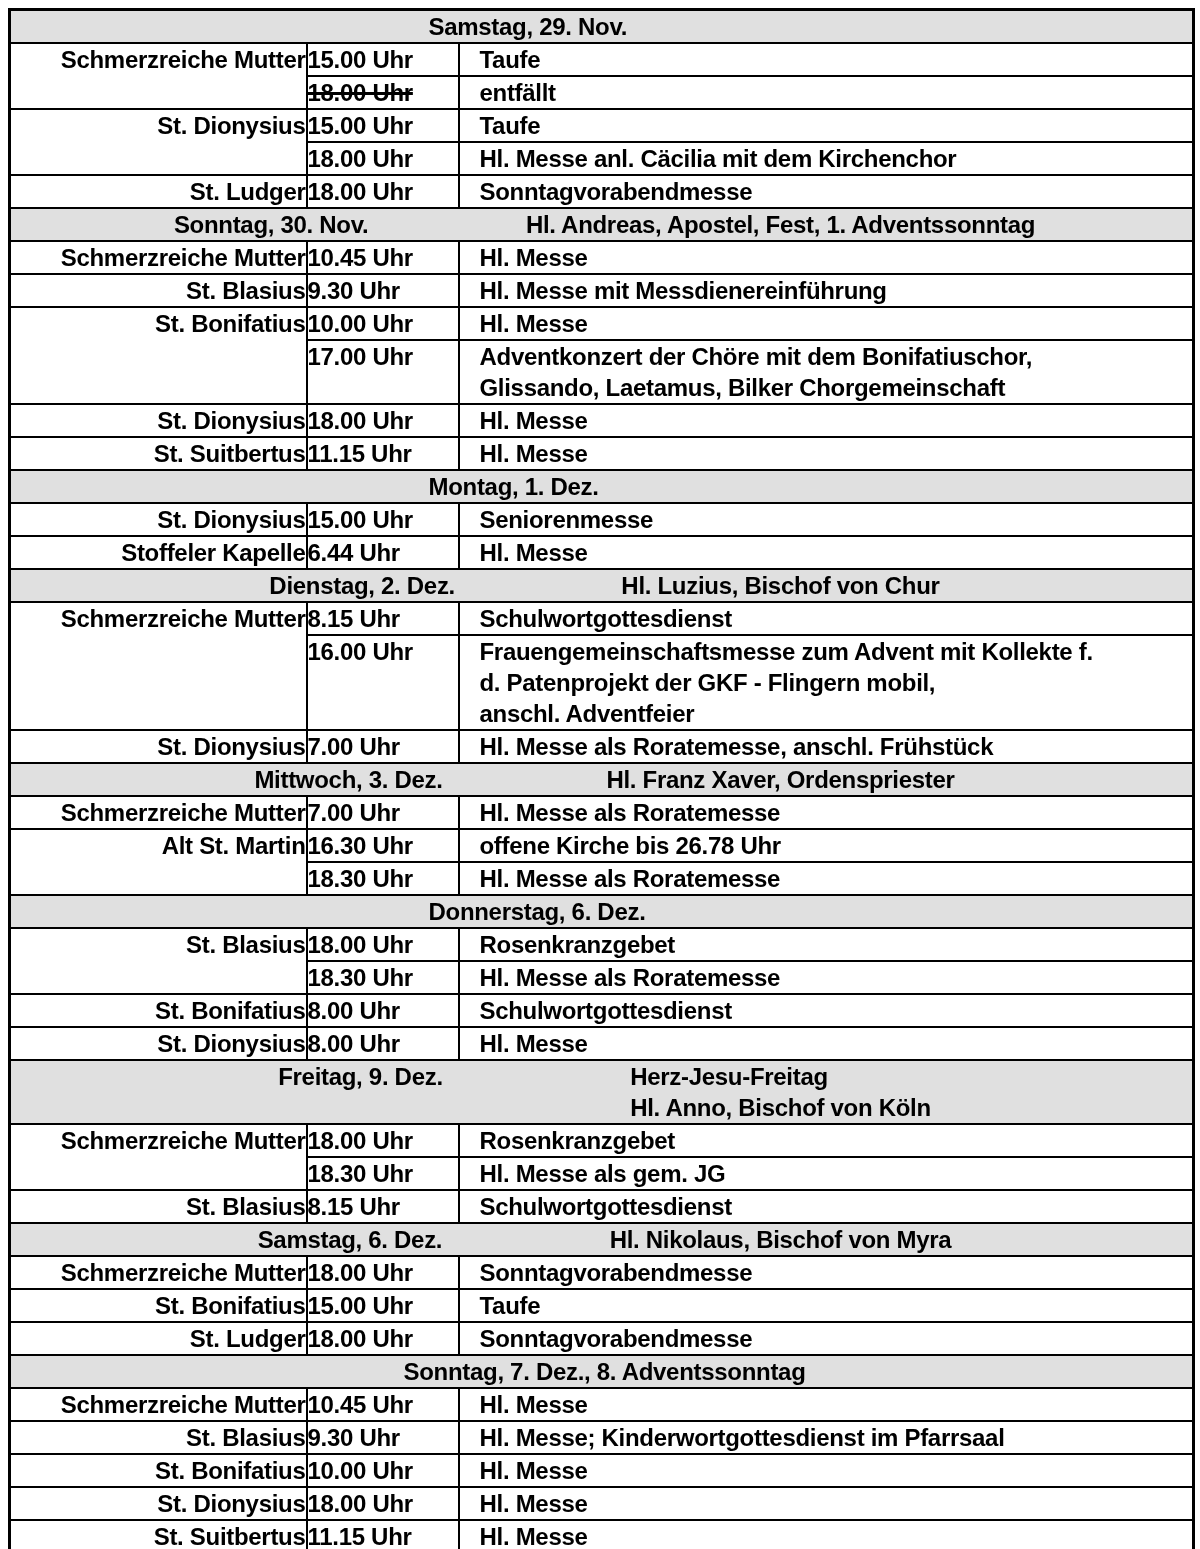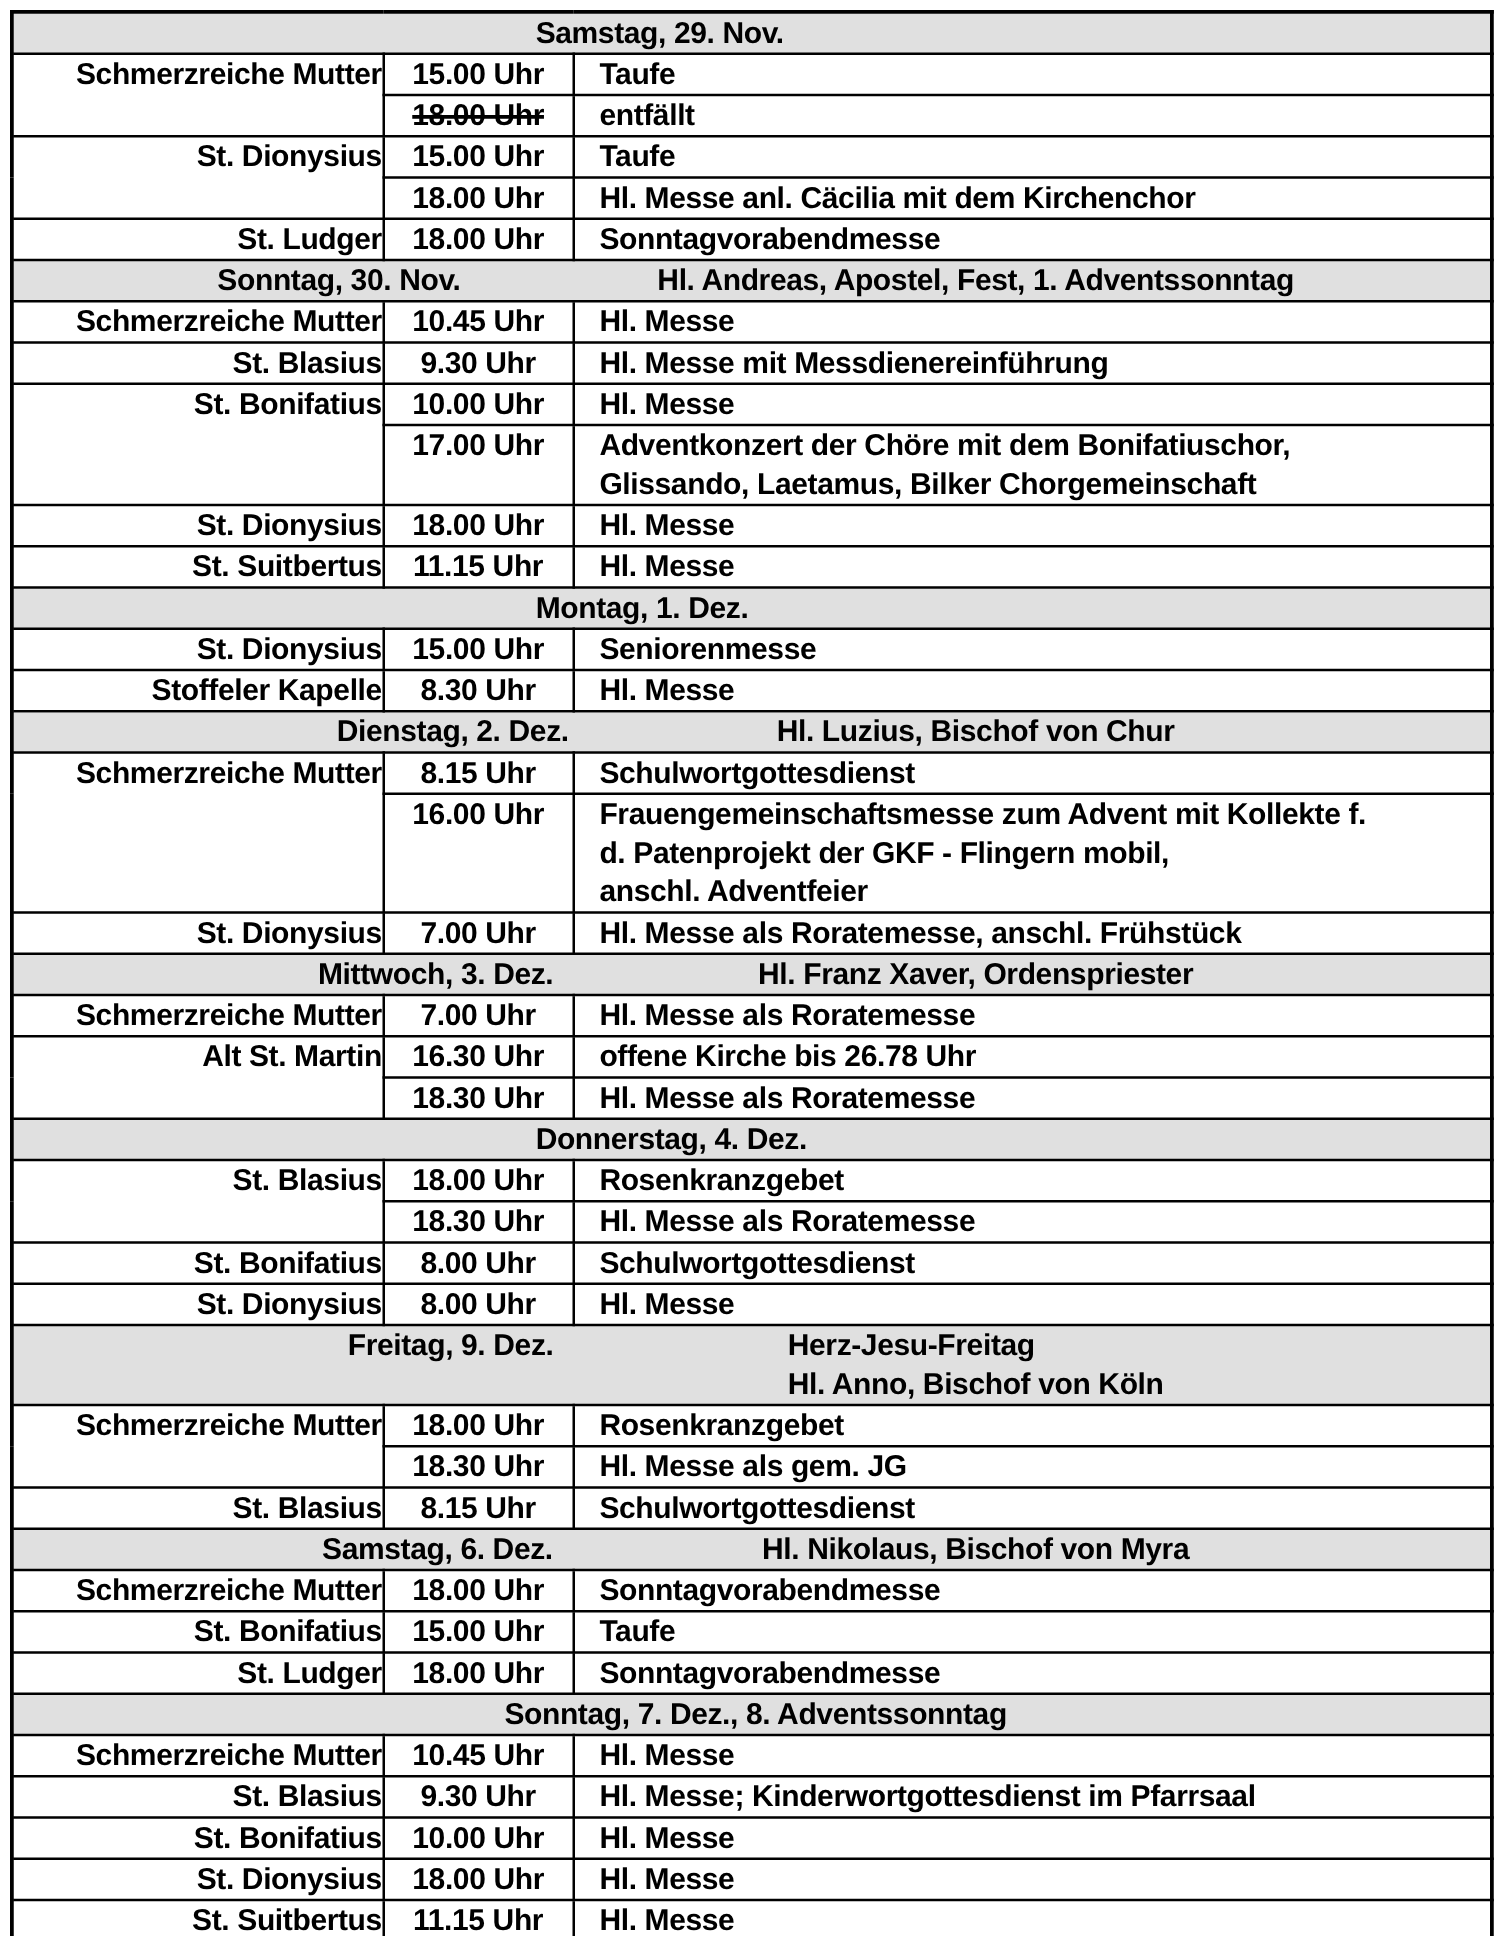--- a/index.html
+++ b/index.html
@@ -43,21 +43,21 @@
   .day-flex { display: flex; align-items: flex-start; justify-content: center; }
   .day-label {
     flex: 0 0 352px;
     white-space: nowrap;
     line-height: 31px;
   }
   .feast-lines { line-height: 31px; }
   .feast-line { line-height: 31px; }
   td.church-cell { padding-left: 6px; white-space: nowrap; text-align: right; }
   td.time-cell {
-    text-align: center;
+    text-align: left;
     white-space: nowrap;
   }
   td.time-cell.struck .time-text {
     text-decoration: line-through;
     text-decoration-thickness: 3px;
   }
   td.desc-cell {
     padding-left: 20px;
     white-space: pre-line;
   }
@@ -149,21 +149,21 @@
           </div>
         </td>
       </tr>
       <tr>
         <td class="church-cell" rowspan="1">St. Dionysius</td>
         <td class="time-cell"><span class="time-text">15.00 Uhr</span></td>
         <td class="desc-cell">Seniorenmesse</td>
       </tr>
       <tr>
         <td class="church-cell" rowspan="1">Stoffeler Kapelle</td>
-        <td class="time-cell"><span class="time-text">8.30 Uhr</span></td>
+        <td class="time-cell"><span class="time-text">6.44 Uhr</span></td>
         <td class="desc-cell">Hl. Messe</td>
       </tr>
       <tr class="day-row">
         <td colspan="3">
           <div class="day-flex">
             <span class="day-label">Dienstag, 2. Dez.</span>
             <div class="feast-lines">
               <div class="feast-line">Hl. Luzius, Bischof von Chur</div>
             </div>
           </div>
@@ -205,21 +205,21 @@
         <td class="time-cell"><span class="time-text">16.30 Uhr</span></td>
         <td class="desc-cell">offene Kirche bis 26.78 Uhr</td>
       </tr>
       <tr>
         <td class="time-cell"><span class="time-text">18.30 Uhr</span></td>
         <td class="desc-cell">Hl. Messe als Roratemesse</td>
       </tr>
       <tr class="day-row">
         <td colspan="3">
           <div class="day-flex">
-            <span class="day-label">Donnerstag, 4. Dez.</span>
+            <span class="day-label">Donnerstag, 6. Dez.</span>
           </div>
         </td>
       </tr>
       <tr>
         <td class="church-cell" rowspan="2">St. Blasius</td>
         <td class="time-cell"><span class="time-text">18.00 Uhr</span></td>
         <td class="desc-cell">Rosenkranzgebet</td>
       </tr>
       <tr>
         <td class="time-cell"><span class="time-text">18.30 Uhr</span></td>

